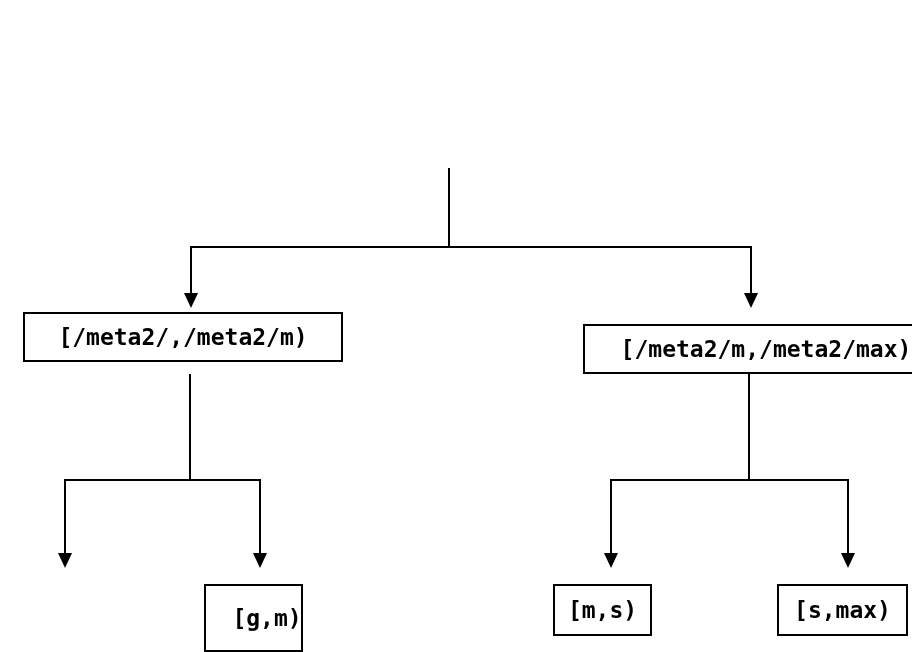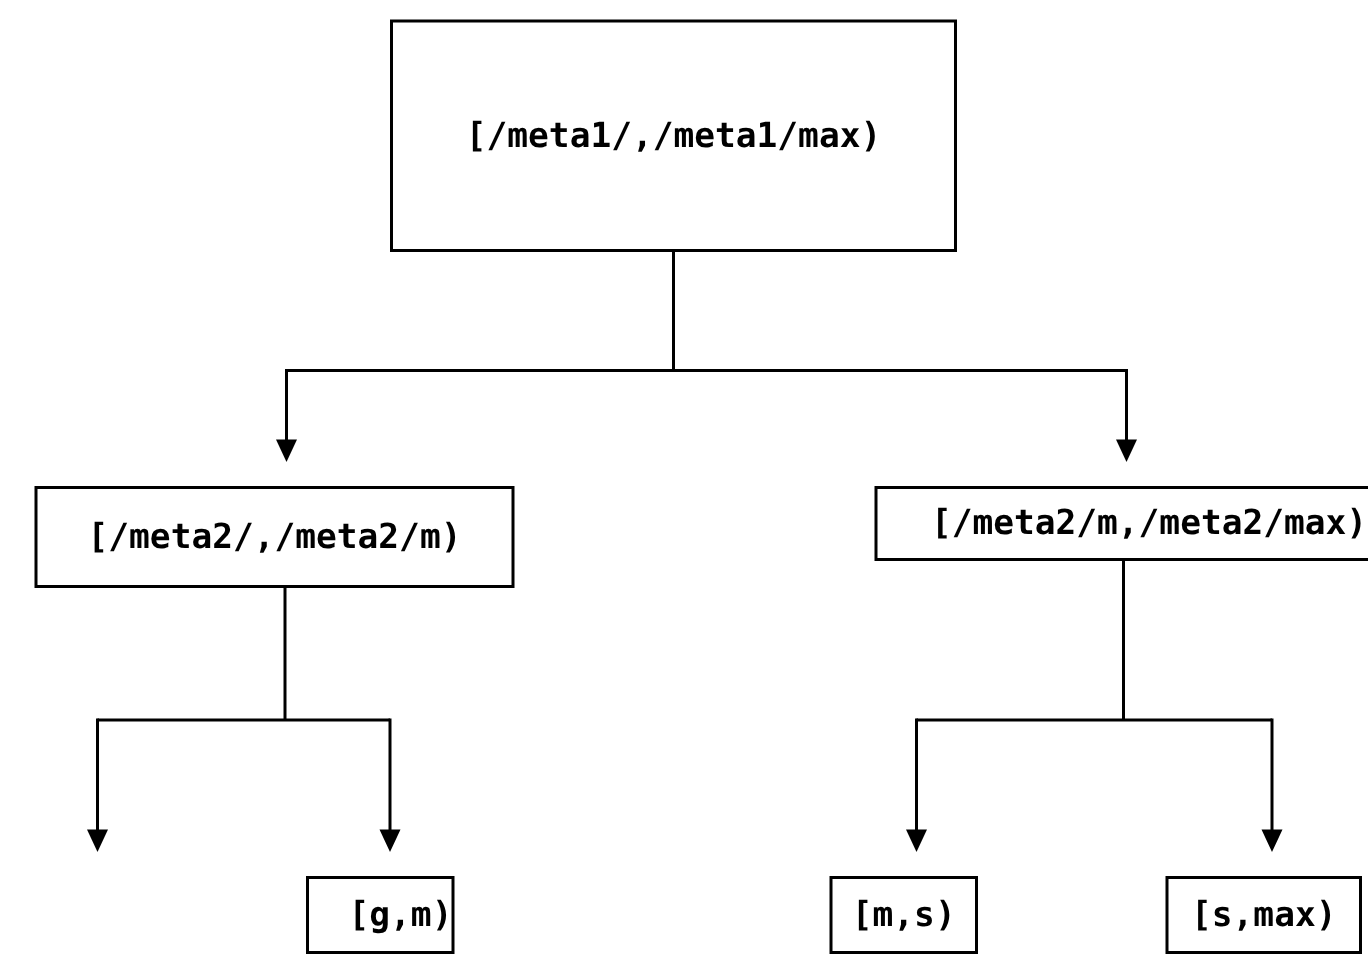--- a/index.html
+++ b/index.html
@@ -43,24 +43,24 @@
     color: var(--color-text, #000000);
     display: flex;
     align-items: center;
     justify-content: center;
     font-size: 23px;
     font-weight: bold;
     white-space: nowrap;
     text-align: center;
   }
   .node-root  { left: 260px; top: 13px;  width: 378px; height: 155px; }
-  .node-l2a   { left: 23px;  top: 324px; width: 320px; height: 68px;  }
+  .node-l2a   { left: 23px;  top: 312px; width: 320px; height: 50px;  }
   .node-l2b   { left: 583px; top: 324px; width: 366px; height: 50px;  }
   .node-leaf1 { left: 8px;   top: 584px; width: 99px;  height: 52px;  }
-  .node-leaf2 { left: 204px; top: 584px; width: 99px;  height: 52px; padding-left: 27px;  }
+  .node-leaf2 { left: 204px; top: 584px; width: 99px;  height: 68px; padding-left: 27px;  }
   .node-leaf3 { left: 553px; top: 584px; width: 99px;  height: 52px;  }
   .node-leaf4 { left: 777px; top: 584px; width: 131px; height: 52px;  }
 </style>
 </head>
 <body>
 
 <div class="canvas">
 
   <svg class="edges" width="912" height="652" viewBox="0 0 912 652" xmlns="http://www.w3.org/2000/svg">
 
@@ -79,21 +79,20 @@
     <polygon class="arrowhead" points="253,553 267,553 260,568"></polygon>
 
     <path class="edge" d="M749,374 L749,480"></path>
     <path class="edge" d="M611,480 L848,480"></path>
     <path class="edge" d="M611,479 L611,555"></path>
     <path class="edge" d="M848,479 L848,555"></path>
     <polygon class="arrowhead" points="604,553 618,553 611,568"></polygon>
     <polygon class="arrowhead" points="841,553 855,553 848,568"></polygon>
   </svg>
 
-  <div class="node node-root">[/meta1/,/meta1/max)</div>
 
   <div class="node node-l2a">[/meta2/,/meta2/m)</div>
 
   <div class="node node-l2b">[/meta2/m,/meta2/max)</div>
 
 
   <div class="node node-leaf2">[g,m)</div>
 
   <div class="node node-leaf4">[s,max)</div>
 

